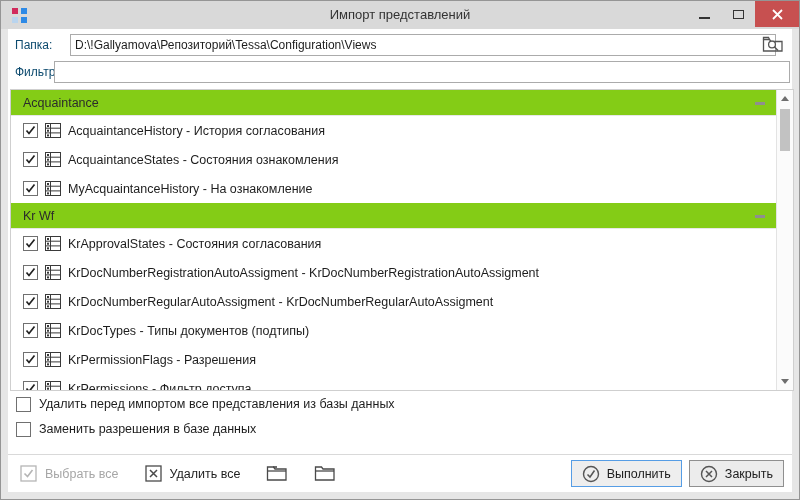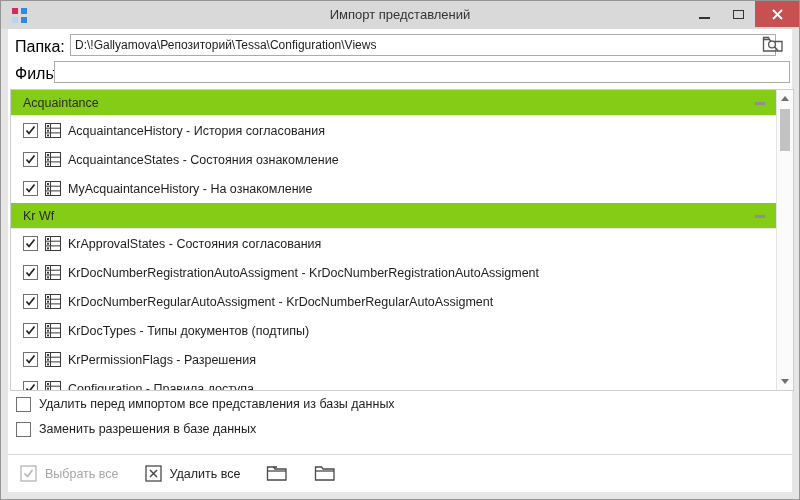--- a/index.html
+++ b/index.html
@@ -18,21 +18,21 @@
   .title { position:absolute; left:0; right:0; top:0; height:36px; line-height:28px;
            text-align:center; font-size:13px; color:#333; }
   .win-btns { position:absolute; right:0; top:0; height:26px; display:flex; }
   .win-btn { width:34px; height:26px; display:flex; align-items:center; justify-content:center; cursor:default; }
   .glyph-min { width:11px; height:0; border-top:2px solid #333; margin-top:8px; }
   .glyph-max { width:11px; height:9px; border:1.5px solid #333; background:transparent; }
   .win-btn.close { width:44px; background:#c75050; }
 
   
   .client { position:absolute; left:7px; top:28px; right:7px; bottom:7px; background:#fff; }
-  .fld-label { position:absolute; font-size:16px; color:#000000; }
+  .fld-label { position:absolute; font-size:12px; color:#0c4a6e; }
   .txt { position:absolute; height:22px; border:1px solid #ababab; background:#fff;
          font-family:"Liberation Sans","DejaVu Sans",sans-serif; font-size:12px; color:#1d1d1d; padding:0 4px; outline:none; }
   .browse { position:absolute; right:6px; top:5px; width:26px; height:22px; border:none; background:transparent; cursor:pointer; padding:0; }
 
   
   .listbox { position:absolute; left:2px; top:60px; width:784px; height:302px;
              border:1px solid #cfcfcf; background:#fff; overflow:hidden; }
   .list-content { position:absolute; left:0; top:0; right:17px; bottom:0; overflow:hidden; }
   .group-header { position:relative; height:26px; background:#84cc16; border-bottom:1px solid #e7e7e7;
                   display:flex; align-items:center; padding-left:12px; font-size:12.5px; color:#2b2b2b; }
@@ -153,21 +153,21 @@
               <svg width="16" height="15" viewBox="0 0 16 15">
                 <rect x="0.5" y="0.5" width="15" height="14" fill="none" stroke="#3a3a3a"></rect>
                 <line x1="0.5" y1="5.2" x2="15.5" y2="5.2" stroke="#3a3a3a"></line>
                 <line x1="0.5" y1="9.9" x2="15.5" y2="9.9" stroke="#3a3a3a"></line>
                 <line x1="5.5" y1="0.5" x2="5.5" y2="14.5" stroke="#3a3a3a"></line>
                 <rect x="2" y="2" width="2" height="2" fill="#3a3a3a"></rect>
                 <rect x="2" y="6.7" width="2" height="2" fill="#3a3a3a"></rect>
                 <rect x="2" y="11.4" width="2" height="2" fill="#3a3a3a"></rect>
               </svg>
             </div>
-            <div class="item-label">AcquaintanceStates - Состояния ознакомление</div>
+            <div class="item-label">AcquaintanceStates - Состояния ознакомления</div>
           </div>
           <div class="list-item">
             <div class="cb" style="display: inline-flex;">
               <svg width="13" height="13" viewBox="0 0 13 13">
                 <polyline points="2.5,6.5 5,9.5 10.5,2.5" fill="none" stroke="#212121" stroke-width="1.7"></polyline>
               </svg>
             </div>
             <div class="grid-icon">
               <svg width="16" height="15" viewBox="0 0 16 15">
                 <rect x="0.5" y="0.5" width="15" height="14" fill="none" stroke="#3a3a3a"></rect>
@@ -292,21 +292,21 @@
               <svg width="16" height="15" viewBox="0 0 16 15">
                 <rect x="0.5" y="0.5" width="15" height="14" fill="none" stroke="#3a3a3a"></rect>
                 <line x1="0.5" y1="5.2" x2="15.5" y2="5.2" stroke="#3a3a3a"></line>
                 <line x1="0.5" y1="9.9" x2="15.5" y2="9.9" stroke="#3a3a3a"></line>
                 <line x1="5.5" y1="0.5" x2="5.5" y2="14.5" stroke="#3a3a3a"></line>
                 <rect x="2" y="2" width="2" height="2" fill="#3a3a3a"></rect>
                 <rect x="2" y="6.7" width="2" height="2" fill="#3a3a3a"></rect>
                 <rect x="2" y="11.4" width="2" height="2" fill="#3a3a3a"></rect>
               </svg>
             </div>
-            <div class="item-label">Configuration - Правила доступа</div>
+            <div class="item-label">KrPermissions - Фильтр доступа</div>
           </div>
         </div>
       <div class="vscroll">
         <div class="sb-arrow up">
             <div class="tri-up"></div>
           </div>
         <div class="sb-thumb"></div>
         <div class="sb-arrow down">
             <div class="tri-down"></div>
           </div>
@@ -345,16 +345,32 @@
             <line x1="7" y1="2" x2="11" y2="2" stroke="#4a4a4a" stroke-width="1.6"></line>
           </svg>
         </button>
         <button class="tool-btn">
           <svg width="22" height="17" viewBox="0 0 22 17">
             <path d="M1.5 4 v-2 h6 l1.5 2 h11 v11 h-18.5 z" fill="none" stroke="#4a4a4a" stroke-width="1.3"></path>
             <line x1="1.5" y1="6" x2="20" y2="6" stroke="#4a4a4a" stroke-width="1.3"></line>
           </svg>
         </button>
       </div>
+      <div class="foot-right">
+        <button class="btn primary">
+          <svg width="18" height="18" viewBox="0 0 18 18">
+            <circle cx="9" cy="9" r="7.5" fill="none" stroke="#555" stroke-width="1.4"></circle>
+            <polyline points="5.5,9.5 8,12 12.5,5.5" fill="none" stroke="#555" stroke-width="1.5"></polyline>
+          </svg>
+          <span>Выполнить</span>
+        </button>
+        <button class="btn">
+          <svg width="18" height="18" viewBox="0 0 18 18">
+            <circle cx="9" cy="9" r="7.5" fill="none" stroke="#555" stroke-width="1.4"></circle>
+            <path d="M6 6 L12 12 M12 6 L6 12" stroke="#555" stroke-width="1.5"></path>
+          </svg>
+          <span>Закрыть</span>
+        </button>
+      </div>
     </div>
 
   </div>
 </div>
 
 </body></html>

